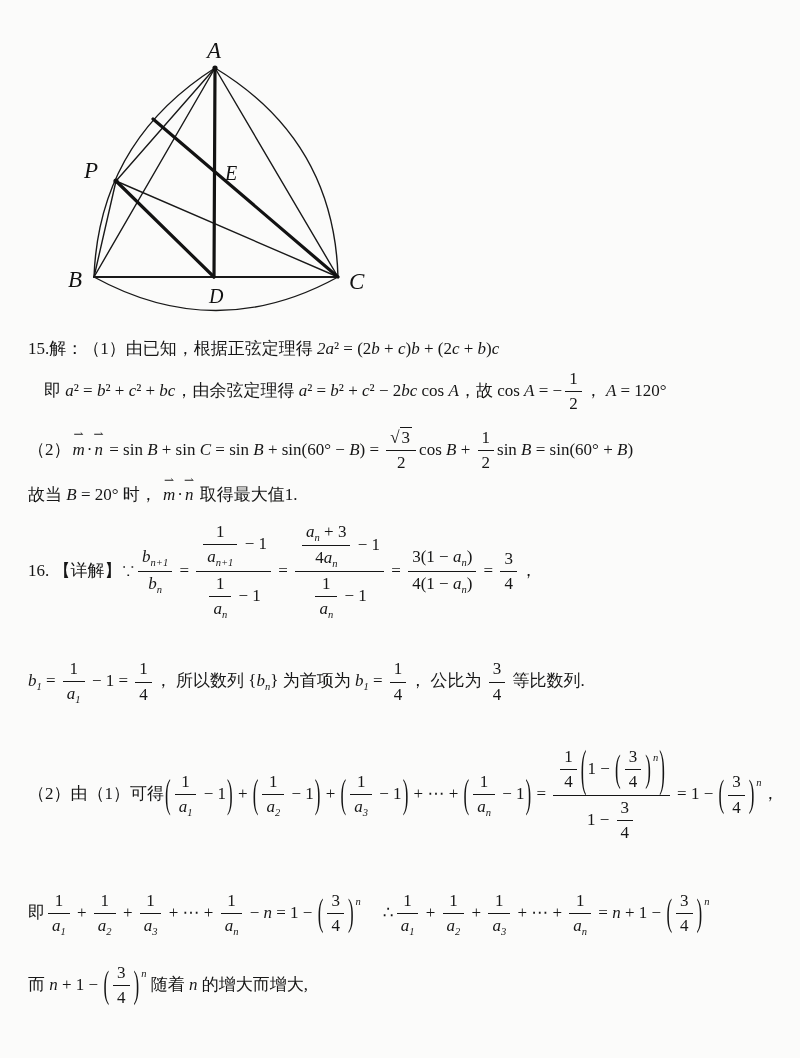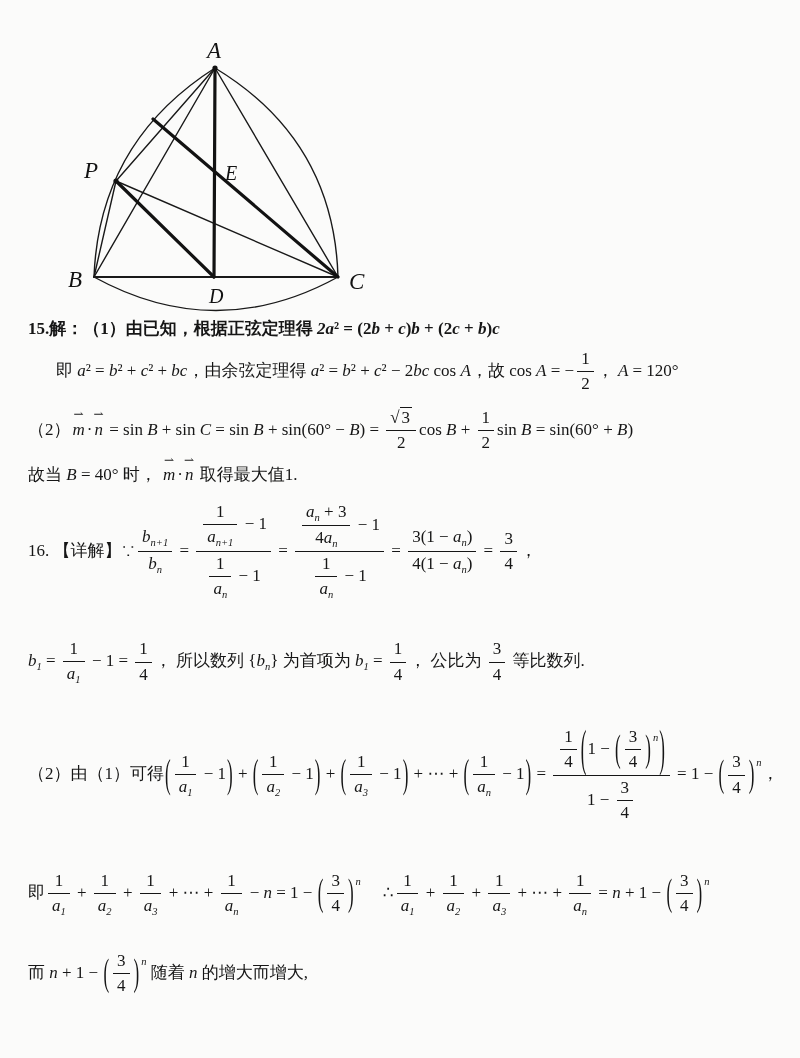--- a/index.html
+++ b/index.html
@@ -23,29 +23,29 @@
     margin:2px 0 0 0;
     letter-spacing:1px;
   }
 
   
   .line{
     font-size:17px;
     white-space:nowrap;
     line-height:1.3;
   }
-  #lines .line:nth-child(1){font-weight:bold;}
-  #lines .line:nth-child(2){margin-top:8px;margin-left:28px;}
+  #lines .line:nth-child(1){margin-top:20px;}
+  #lines .line:nth-child(2){margin-top:8px;margin-left:16px;}
   #lines .line:nth-child(3){margin-top:12px;}
   #lines .line:nth-child(4){margin-top:8px;}
   #lines .line:nth-child(5){margin-top:14px;}
   #lines .line:nth-child(6){margin-top:36px;}
   #lines .line:nth-child(7){margin-top:40px;}
   #lines .line:nth-child(8){margin-top:46px;}
-  #lines .line:nth-child(9){margin-top:32px;}
+  #lines .line:nth-child(9){margin-top:24px;}
 
   .t{font-style:normal;}
   .m{font-style:italic;}
   .sb{font-size:0.62em;font-style:italic;vertical-align:-0.35em;}
   .ps{font-size:0.62em;font-style:italic;vertical-align:1.25em;margin-left:1px;}
   .gp{display:inline-block;}
 
   .fr{display:inline-block;vertical-align:middle;text-align:center;margin:0 3px;}
   .nu{display:block;padding:0 4px 1px 4px;border-bottom:1.3px solid #161616;}
   .de{display:block;padding:1px 4px 0 4px;}
@@ -105,21 +105,21 @@
         <text x="321" y="289">C</text>
       </g>
     </svg>
   </div>
 
 
   <div id="lines">
       <div class="line"><span class="t">15.解：（1）由已知，根据正弦定理得 </span><span class="m">2a</span><span class="t">² = (2</span><span class="m">b</span><span class="t"> + </span><span class="m">c</span><span class="t">)</span><span class="m">b</span><span class="t"> + (2</span><span class="m">c</span><span class="t"> + </span><span class="m">b</span><span class="t">)</span><span class="m">c</span></div>
       <div class="line"><span class="t">即  </span><span class="m">a</span><span class="t">² = </span><span class="m">b</span><span class="t">² + </span><span class="m">c</span><span class="t">² + </span><span class="m">bc</span><span class="t">，由余弦定理得  </span><span class="m">a</span><span class="t">² = </span><span class="m">b</span><span class="t">² + </span><span class="m">c</span><span class="t">² − 2</span><span class="m">bc</span><span class="t"> cos </span><span class="m">A</span><span class="t">，故 cos </span><span class="m">A</span><span class="t"> = −</span><span class="fr"><span class="nu"><span class="t">1</span></span><span class="de"><span class="t">2</span></span></span><span class="t">， </span><span class="m">A</span><span class="t"> = 120°</span></div>
       <div class="line"><span class="t">（2）</span><span class="vec"><span class="va">⇀</span><span class="vl">m</span></span><span class="t">·</span><span class="vec"><span class="va">⇀</span><span class="vl">n</span></span><span class="t"> = sin </span><span class="m">B</span><span class="t"> + sin </span><span class="m">C</span><span class="t"> = sin </span><span class="m">B</span><span class="t"> + sin(60° − </span><span class="m">B</span><span class="t">) = </span><span class="fr"><span class="nu"><span class="sq"><span class="sqs">√</span><span class="sqb">3</span></span></span><span class="de"><span class="t">2</span></span></span><span class="t">cos </span><span class="m">B</span><span class="t"> + </span><span class="fr"><span class="nu"><span class="t">1</span></span><span class="de"><span class="t">2</span></span></span><span class="t">sin </span><span class="m">B</span><span class="t"> = sin(60° + </span><span class="m">B</span><span class="t">)</span></div>
-      <div class="line"><span class="t">故当 </span><span class="m">B</span><span class="t"> = 40° 时， </span><span class="vec"><span class="va">⇀</span><span class="vl">m</span></span><span class="t">·</span><span class="vec"><span class="va">⇀</span><span class="vl">n</span></span><span class="t"> 取得最大值1.</span></div>
+      <div class="line"><span class="t">故当 </span><span class="m">B</span><span class="t"> = 20° 时， </span><span class="vec"><span class="va">⇀</span><span class="vl">m</span></span><span class="t">·</span><span class="vec"><span class="va">⇀</span><span class="vl">n</span></span><span class="t"> 取得最大值1.</span></div>
       <div class="line"><span class="t">16.  【详解】∵</span><span class="fr"><span class="nu"><span class="m">b</span><span class="sb">n+1</span></span><span class="de"><span class="m">b</span><span class="sb">n</span></span></span><span class="t"> = </span><span class="fr"><span class="nu"><span class="fr"><span class="nu"><span class="t">1</span></span><span class="de"><span class="m">a</span><span class="sb">n+1</span></span></span><span class="t"> − 1</span></span><span class="de"><span class="fr"><span class="nu"><span class="t">1</span></span><span class="de"><span class="m">a</span><span class="sb">n</span></span></span><span class="t"> − 1</span></span></span><span class="t"> = </span><span class="fr"><span class="nu"><span class="fr"><span class="nu"><span class="m">a</span><span class="sb">n</span><span class="t"> + 3</span></span><span class="de"><span class="t">4</span><span class="m">a</span><span class="sb">n</span></span></span><span class="t"> − 1</span></span><span class="de"><span class="fr"><span class="nu"><span class="t">1</span></span><span class="de"><span class="m">a</span><span class="sb">n</span></span></span><span class="t"> − 1</span></span></span><span class="t"> = </span><span class="fr"><span class="nu"><span class="t">3(1 − </span><span class="m">a</span><span class="sb">n</span><span class="t">)</span></span><span class="de"><span class="t">4(1 − </span><span class="m">a</span><span class="sb">n</span><span class="t">)</span></span></span><span class="t"> = </span><span class="fr"><span class="nu"><span class="t">3</span></span><span class="de"><span class="t">4</span></span></span><span class="t">，</span></div>
       <div class="line"><span class="m">b</span><span class="sb">1</span><span class="t"> = </span><span class="fr"><span class="nu"><span class="t">1</span></span><span class="de"><span class="m">a</span><span class="sb">1</span></span></span><span class="t"> − 1 = </span><span class="fr"><span class="nu"><span class="t">1</span></span><span class="de"><span class="t">4</span></span></span><span class="t">，  所以数列 {</span><span class="m">b</span><span class="sb">n</span><span class="t">} 为首项为 </span><span class="m">b</span><span class="sb">1</span><span class="t"> = </span><span class="fr"><span class="nu"><span class="t">1</span></span><span class="de"><span class="t">4</span></span></span><span class="t">，  公比为 </span><span class="fr"><span class="nu"><span class="t">3</span></span><span class="de"><span class="t">4</span></span></span><span class="t"> 等比数列.</span></div>
       <div class="line"><span class="t">（2）由（1）可得</span><span class="bg" style="transform: scaleY(2.4);">(</span><span class="fr"><span class="nu"><span class="t">1</span></span><span class="de"><span class="m">a</span><span class="sb">1</span></span></span><span class="t"> − 1</span><span class="bg" style="transform: scaleY(2.4);">)</span><span class="t"> + </span><span class="bg" style="transform: scaleY(2.4);">(</span><span class="fr"><span class="nu"><span class="t">1</span></span><span class="de"><span class="m">a</span><span class="sb">2</span></span></span><span class="t"> − 1</span><span class="bg" style="transform: scaleY(2.4);">)</span><span class="t"> + </span><span class="bg" style="transform: scaleY(2.4);">(</span><span class="fr"><span class="nu"><span class="t">1</span></span><span class="de"><span class="m">a</span><span class="sb">3</span></span></span><span class="t"> − 1</span><span class="bg" style="transform: scaleY(2.4);">)</span><span class="t"> + ⋯ + </span><span class="bg" style="transform: scaleY(2.4);">(</span><span class="fr"><span class="nu"><span class="t">1</span></span><span class="de"><span class="m">a</span><span class="sb">n</span></span></span><span class="t"> − 1</span><span class="bg" style="transform: scaleY(2.4);">)</span><span class="t"> = </span><span class="fr"><span class="nu"><span class="fr"><span class="nu"><span class="t">1</span></span><span class="de"><span class="t">4</span></span></span><span class="bg" style="transform: scaleY(3);">(</span><span class="t">1 − </span><span class="bg" style="transform: scaleY(2.2);">(</span><span class="fr"><span class="nu"><span class="t">3</span></span><span class="de"><span class="t">4</span></span></span><span class="bg" style="transform: scaleY(2.2);">)</span><span class="ps">n</span><span class="bg" style="transform: scaleY(3);">)</span></span><span class="de"><span class="t">1 − </span><span class="fr"><span class="nu"><span class="t">3</span></span><span class="de"><span class="t">4</span></span></span></span></span><span class="t"> = 1 − </span><span class="bg" style="transform: scaleY(2.2);">(</span><span class="fr"><span class="nu"><span class="t">3</span></span><span class="de"><span class="t">4</span></span></span><span class="bg" style="transform: scaleY(2.2);">)</span><span class="ps">n</span><span class="t">，</span></div>
       <div class="line"><span class="t">即</span><span class="fr"><span class="nu"><span class="t">1</span></span><span class="de"><span class="m">a</span><span class="sb">1</span></span></span><span class="t"> + </span><span class="fr"><span class="nu"><span class="t">1</span></span><span class="de"><span class="m">a</span><span class="sb">2</span></span></span><span class="t"> + </span><span class="fr"><span class="nu"><span class="t">1</span></span><span class="de"><span class="m">a</span><span class="sb">3</span></span></span><span class="t"> + ⋯ + </span><span class="fr"><span class="nu"><span class="t">1</span></span><span class="de"><span class="m">a</span><span class="sb">n</span></span></span><span class="t"> − </span><span class="m">n</span><span class="t"> = 1 − </span><span class="bg" style="transform: scaleY(2.2);">(</span><span class="fr"><span class="nu"><span class="t">3</span></span><span class="de"><span class="t">4</span></span></span><span class="bg" style="transform: scaleY(2.2);">)</span><span class="ps">n</span><span class="gp" style="width: 22px;"></span><span class="t">∴</span><span class="fr"><span class="nu"><span class="t">1</span></span><span class="de"><span class="m">a</span><span class="sb">1</span></span></span><span class="t"> + </span><span class="fr"><span class="nu"><span class="t">1</span></span><span class="de"><span class="m">a</span><span class="sb">2</span></span></span><span class="t"> + </span><span class="fr"><span class="nu"><span class="t">1</span></span><span class="de"><span class="m">a</span><span class="sb">3</span></span></span><span class="t"> + ⋯ + </span><span class="fr"><span class="nu"><span class="t">1</span></span><span class="de"><span class="m">a</span><span class="sb">n</span></span></span><span class="t"> = </span><span class="m">n</span><span class="t"> + 1 − </span><span class="bg" style="transform: scaleY(2.2);">(</span><span class="fr"><span class="nu"><span class="t">3</span></span><span class="de"><span class="t">4</span></span></span><span class="bg" style="transform: scaleY(2.2);">)</span><span class="ps">n</span></div>
       <div class="line"><span class="t">而 </span><span class="m">n</span><span class="t"> + 1 − </span><span class="bg" style="transform: scaleY(2.2);">(</span><span class="fr"><span class="nu"><span class="t">3</span></span><span class="de"><span class="t">4</span></span></span><span class="bg" style="transform: scaleY(2.2);">)</span><span class="ps">n</span><span class="t"> 随着 </span><span class="m">n</span><span class="t"> 的增大而增大,</span></div>
     </div>
 
 </div>
 
 </body></html>

